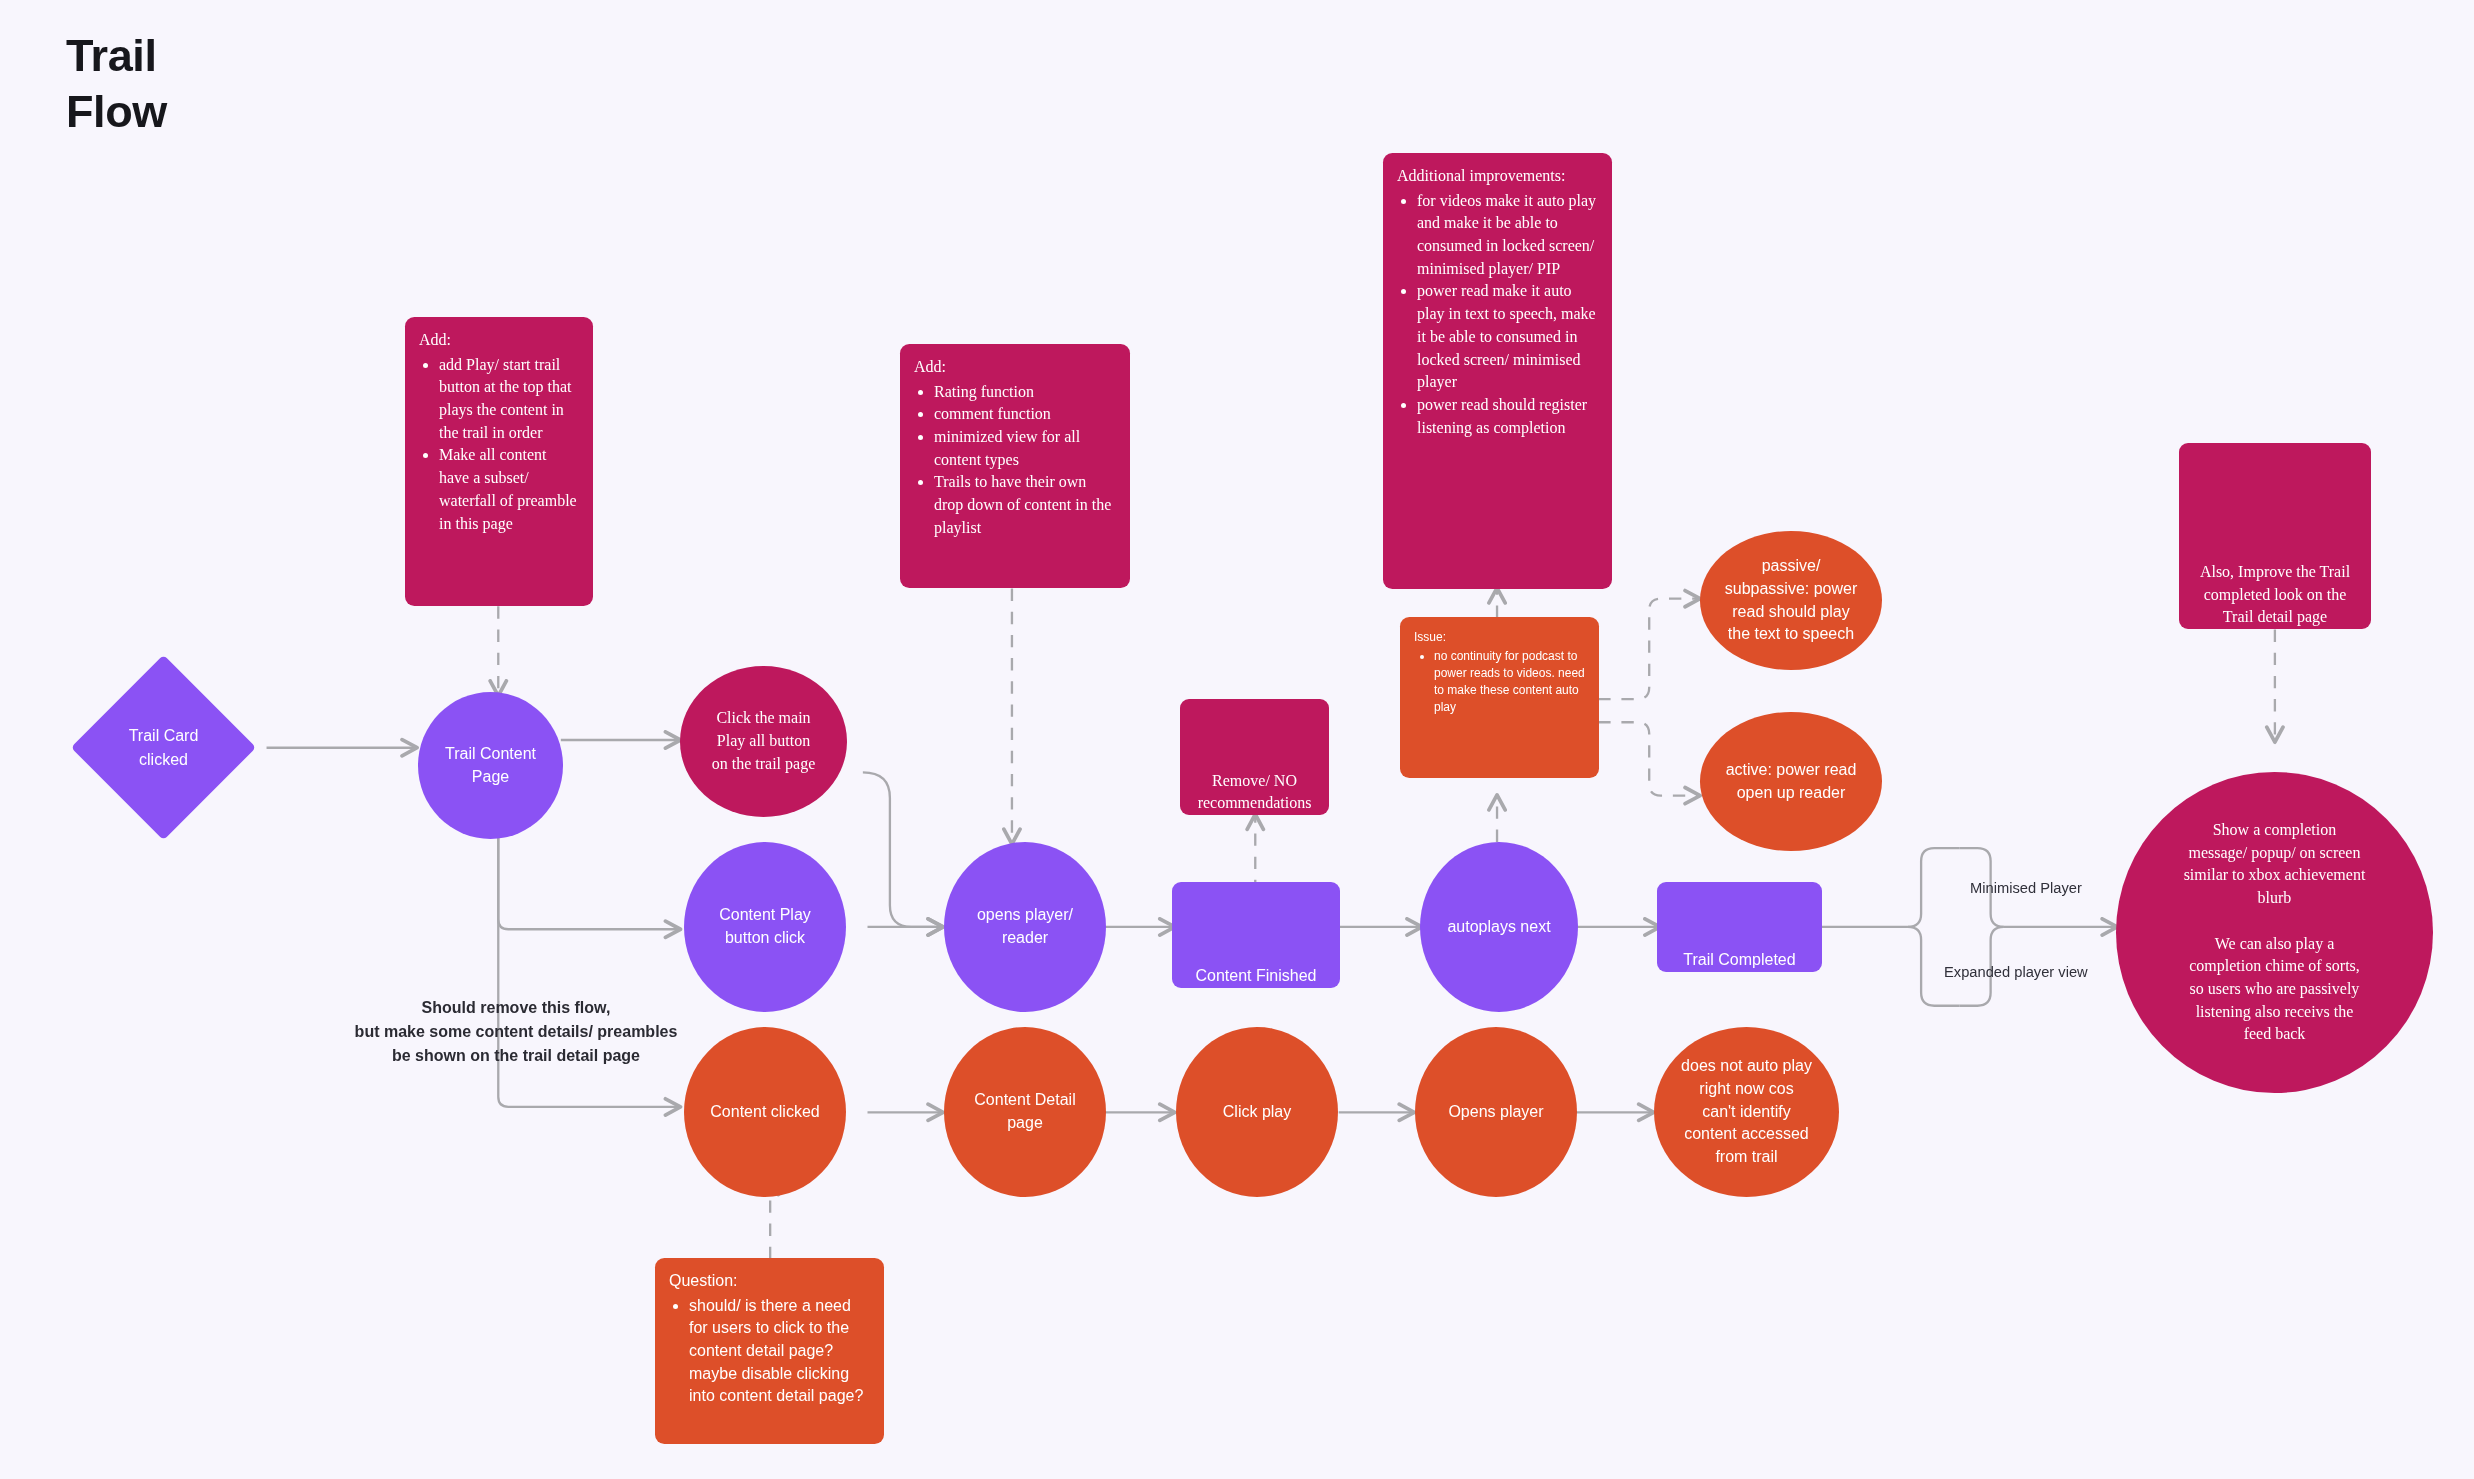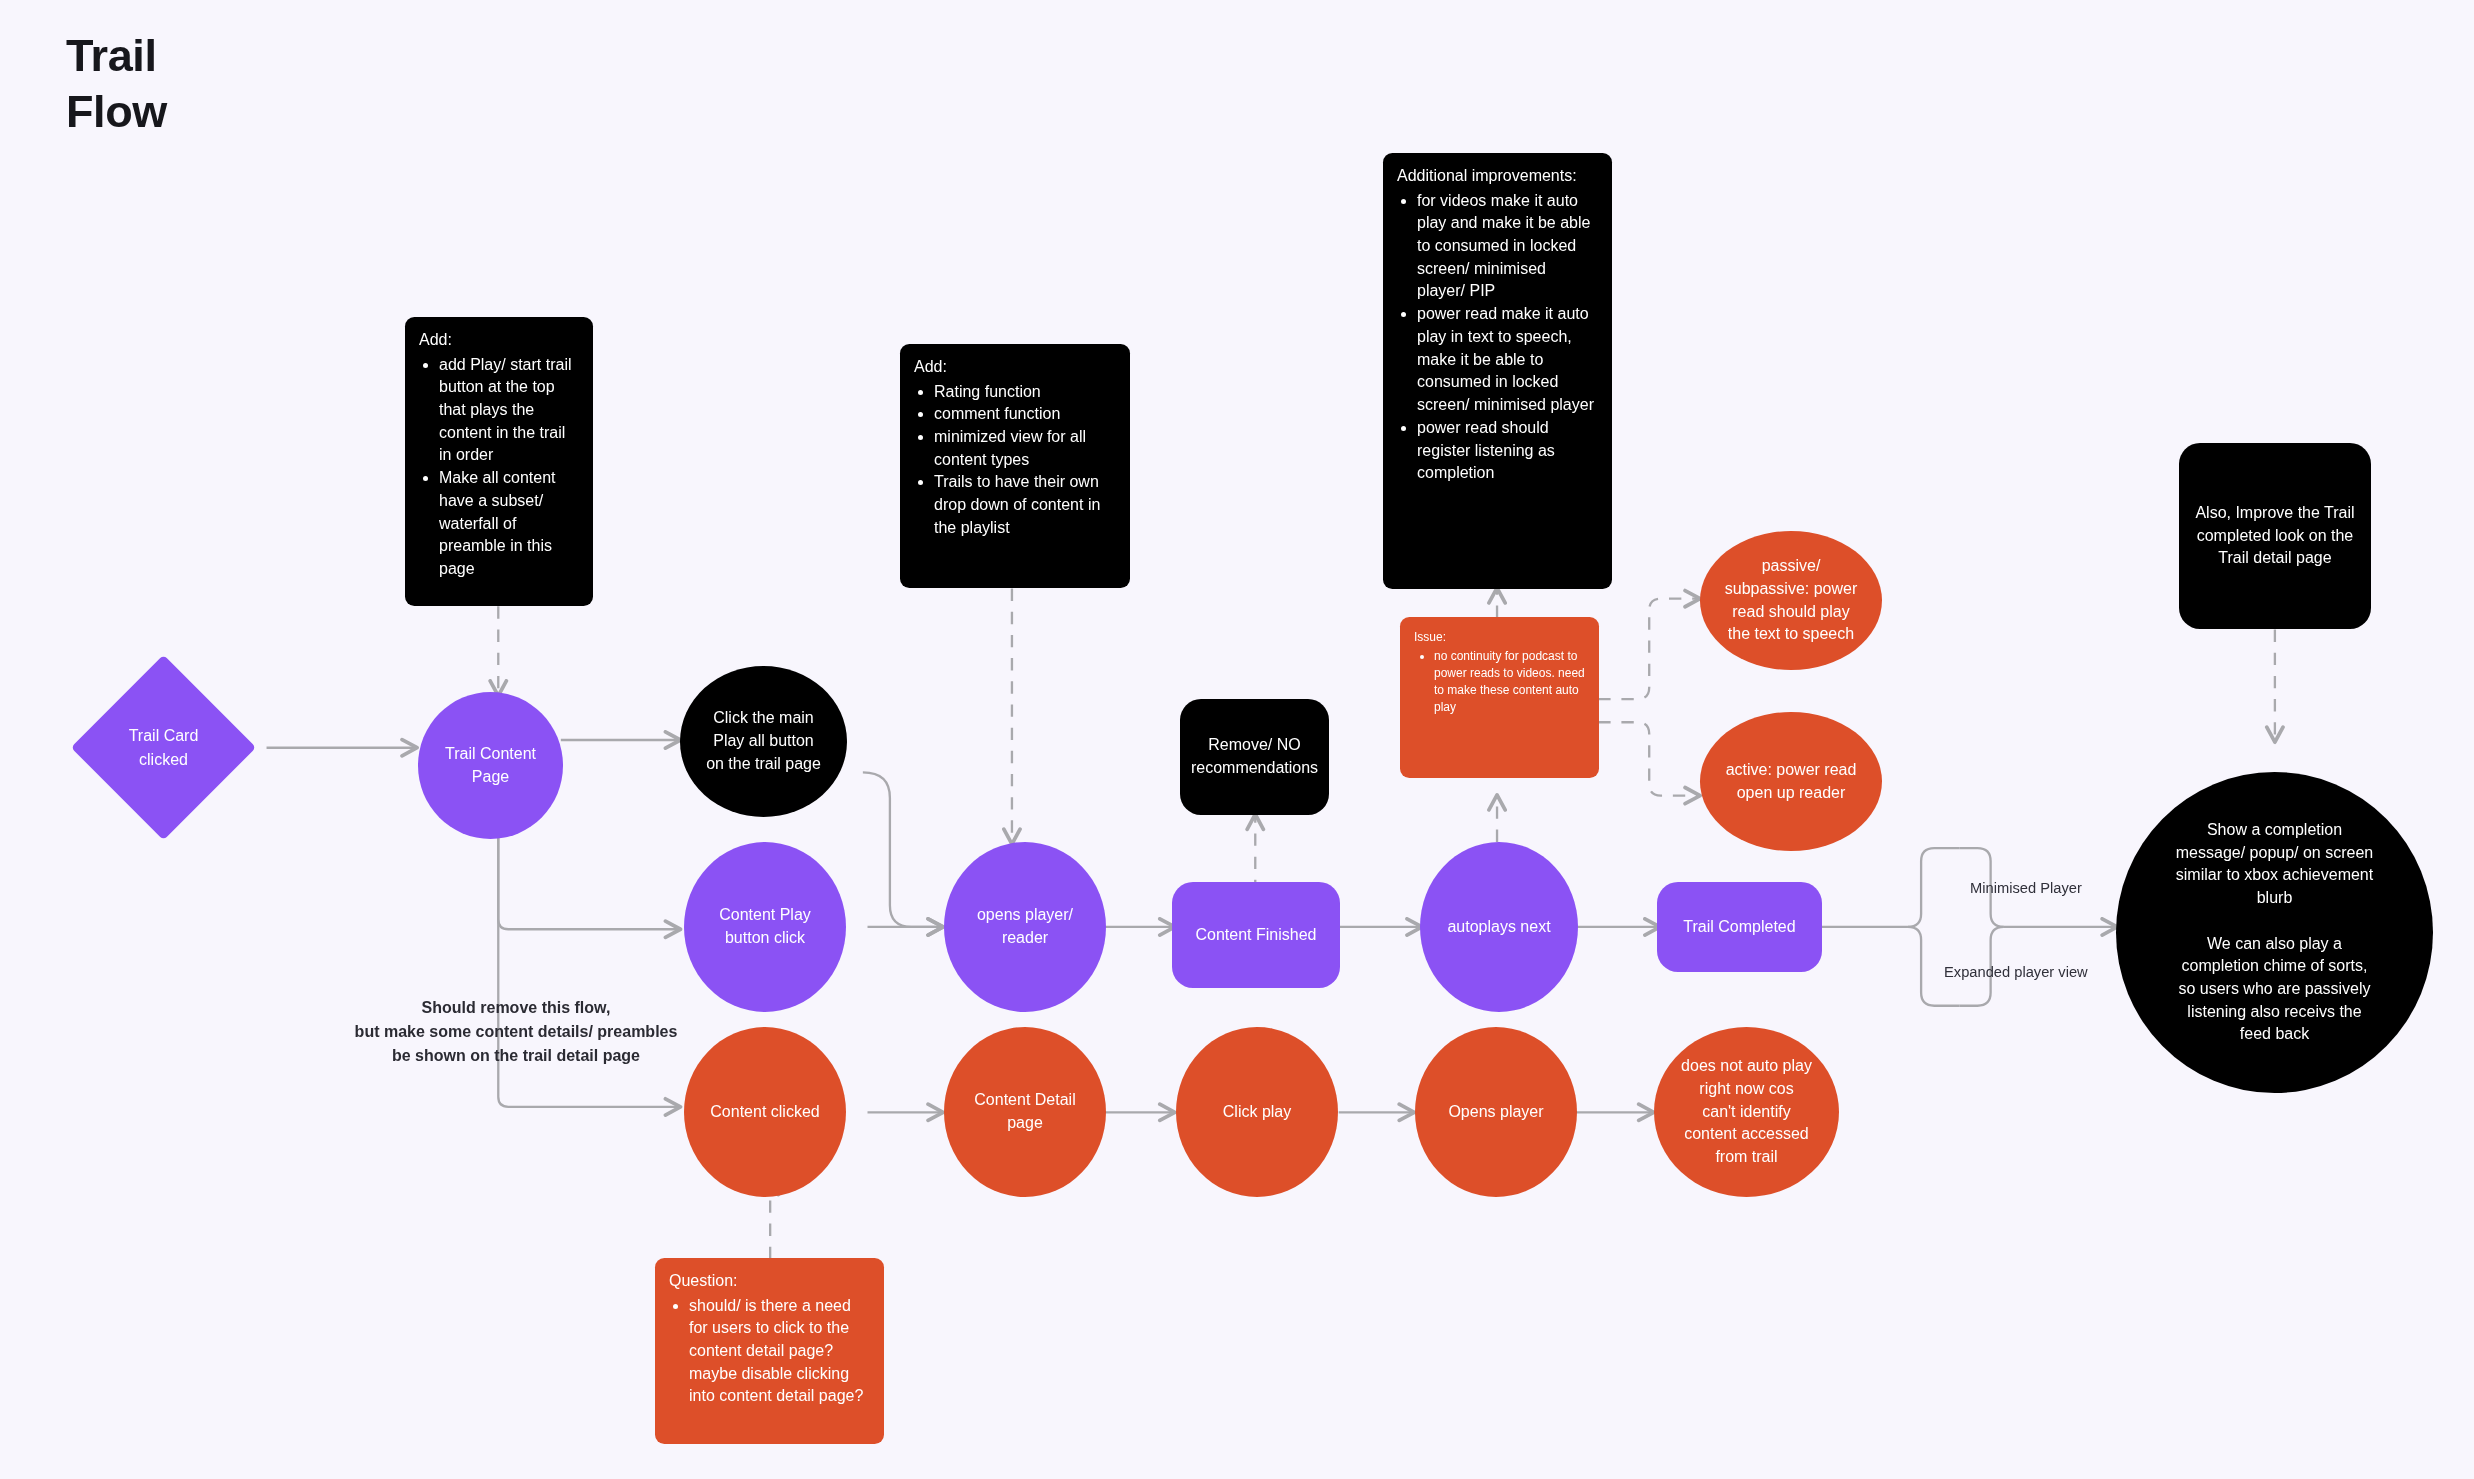--- a/index.html
+++ b/index.html
@@ -30,26 +30,26 @@
     display: flex;
     align-items: center;
     justify-content: center;
     color: #ffffff;
     text-align: center;
     line-height: 1.42;
   }
   .node .lbl { white-space: pre-line; }
 
   .n-circle   { border-radius: 50%; }
-  .n-rect     { border-radius: 21px; }
+  .n-rect     { border-radius: 9px; align-items: flex-end; }
   .n-note     { border-radius: 9.3px; align-items: flex-start; justify-content: flex-start; text-align: left; }
   .n-diamond  { background: transparent !important; }
 
   .purple { background: #8b52f4; }
-  .green  { background: #000000; }
+  .green  { background: #be185d; font-family: Liberation Serif, serif; }
   .red    { background: #dd4f29; }
 
   .diamond-shape {
     position: absolute;
     left: 0; top: 0;
     width: 100%;
     height: 100%;
     background: #8b52f4;
     transform: rotate(45deg);
     border-radius: 4.6px;

